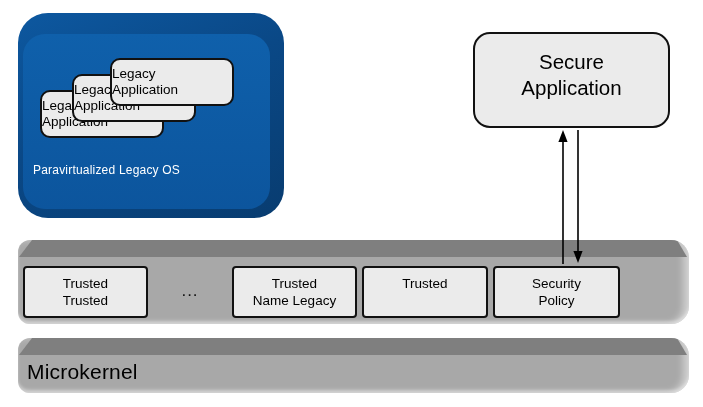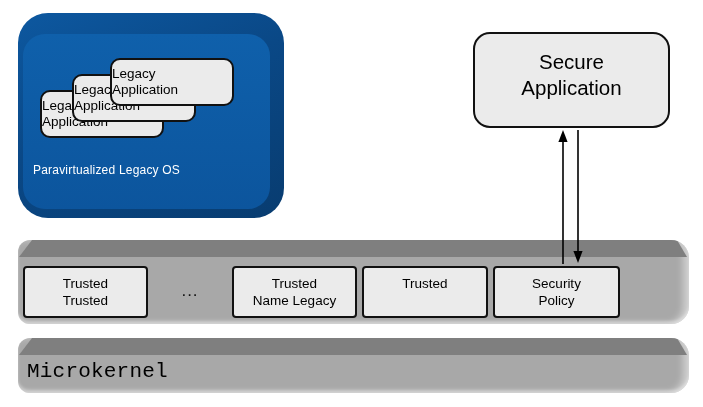--- a/index.html
+++ b/index.html
@@ -50,21 +50,20 @@
   
   .arrows{position:absolute;left:0;top:0;width:703px;height:407px;pointer-events:none;}
 
   
   .bar{
     position:absolute;left:18px;width:671px;
     background:#a8a8a8;
     border-radius:12px 18px 18px 12px;
     overflow:hidden;
     box-shadow:inset 0 -3px 3px rgba(255,255,255,.35), inset -6px 0 7px rgba(255,255,255,.45);
-    font-family:Liberation Mono, monospace;
   }
   .bar-top{
     position:absolute;left:1px;right:2px;top:0;height:17px;
     background:#7f7f7f;
     clip-path:polygon(13px 0, calc(100% - 10px) 0, 100% 100%, 0 100%);
   }
   .services-bar{top:240px;height:84px;}
   .microkernel-bar{top:338px;height:55px;}
   .bar-label{
     position:absolute;left:9px;top:22px;

